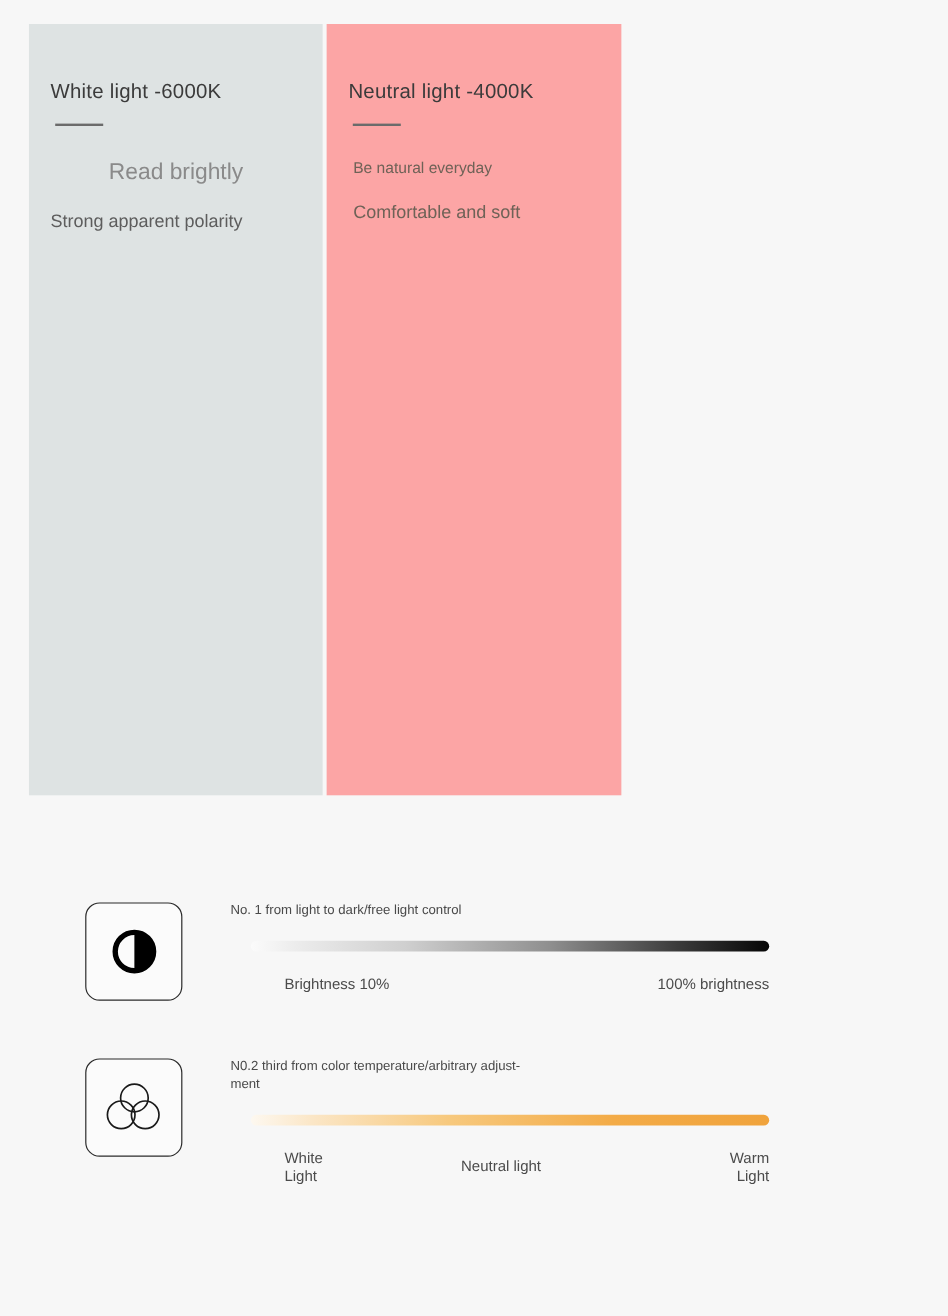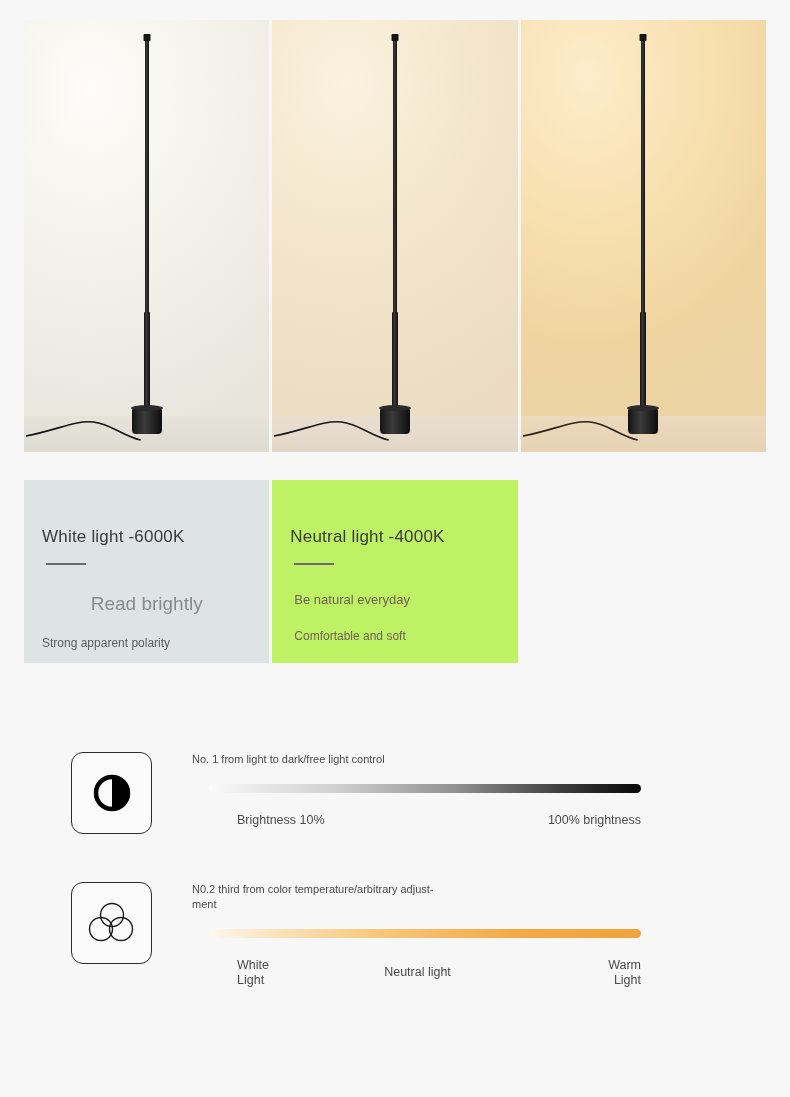--- a/index.html
+++ b/index.html
@@ -22,24 +22,23 @@
     left: 24px;
     top: 20px;
     width: 742px;
     height: 643px;
     display: flex;
     gap: 3px;
   }
   .compare-card {
     flex: 1 1 0;
     display: flex;
-    flex-direction: column;
+    flex-direction: row;
     overflow: hidden;
     position: relative;
-    gap: 28px;
   }
 
   
   .photo {
     position: relative;
     height: 432px;
     overflow: hidden;
   }
   .photo .wall {
     position: absolute;
@@ -135,21 +134,21 @@
     height: 80px;
     overflow: visible;
   }
 
   
   .caption {
     flex: 1 1 auto;
     padding: 48px 18px 0 18px;
   }
   .cap-cool    { background: #dee3e3; }
-  .cap-neutral { background: #bef264; }
+  .cap-neutral { background: #fca5a5; }
   .cap-warm    { background: #eee0c6; }
 
   .cap-title {
     font-size: 17px;
     color: #3b3b3b;
     letter-spacing: .2px;
     line-height: 1;
   }
   .cap-rule {
     width: 40px;
@@ -160,21 +159,21 @@
   .cap-sub {
     margin-top: 28px;
     line-height: 1.15;
   }
   .cap-sub.lg { font-size: 19px; color: #8a8a8a; text-align: center; }
   .cap-sub.md { font-size: 13px; color: #6f6257; padding-left: 4px; }
   .cap-sub.warm-lg { font-size: 19px; color: #5d5143; }
 
   .cap-note {
     margin-top: 22px;
-    font-size: 12px;
+    font-size: 15px;
     line-height: 1.25;
     color: #5d5d5d;
   }
   .cap-note.beige { color: #6f6257; padding-left: 4px; }
   .cap-note.warmy { color: #9c8f7d; }
 
   
   .controls {
     position: absolute;
     left: 0;

